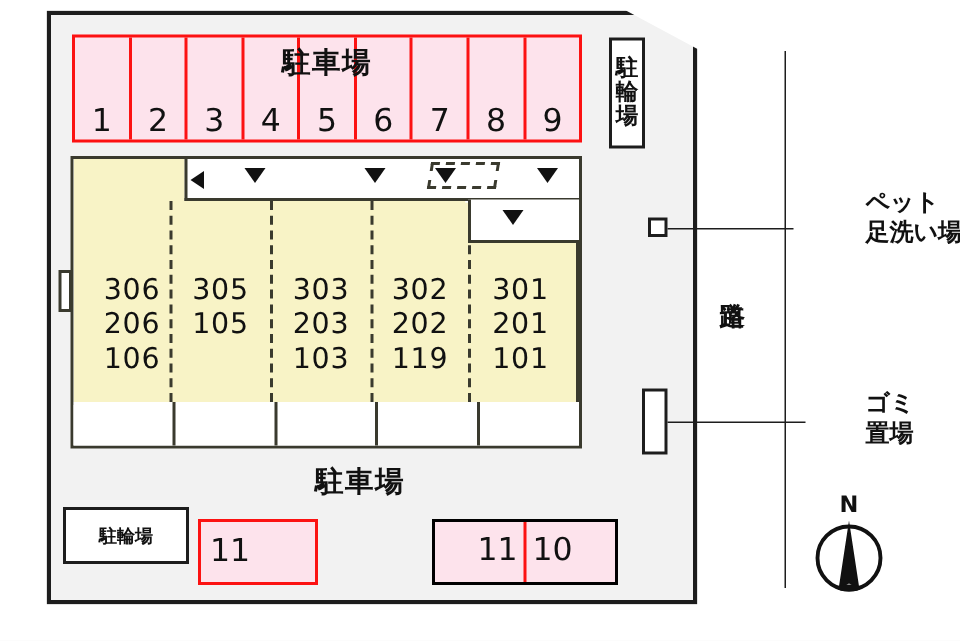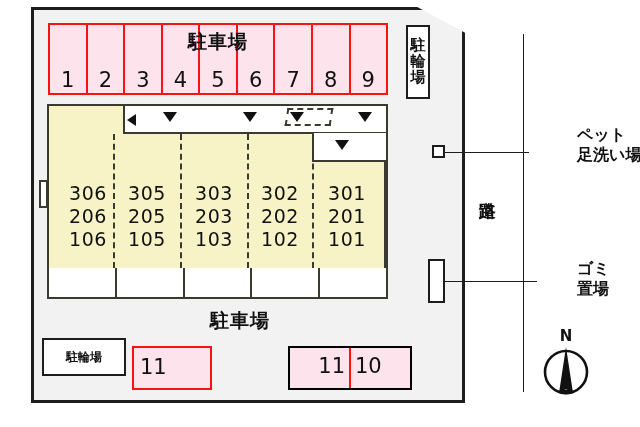--- a/index.html
+++ b/index.html
@@ -447,32 +447,31 @@
     <div class="unit-div" style="left:200px;"></div>
     <div class="unit-div" style="left:265px;"></div>
 
     <div class="unit-col" style="left:12px; width:58px;">
       <div>306</div>
       <div>206</div>
       <div>106</div>
     </div>
     <div class="unit-col" style="left:71px; width:58px;text-align:center;">
       <div>305</div>
-      <div>205</div>
       <div>105</div>
     </div>
     <div class="unit-col" style="left:138px; width:58px;">
       <div>303</div>
       <div>203</div>
       <div>103</div>
     </div>
     <div class="unit-col" style="left:204px; width:58px;">
       <div>302</div>
       <div>202</div>
-      <div>102</div>
+      <div>119</div>
     </div>
     <div class="unit-col" style="left:271px; width:58px;">
       <div>301</div>
       <div>201</div>
       <div>101</div>
     </div>
 
     <div class="balcony-top-line"></div>
     <div class="balcony">
       <div class="bcell"></div>

